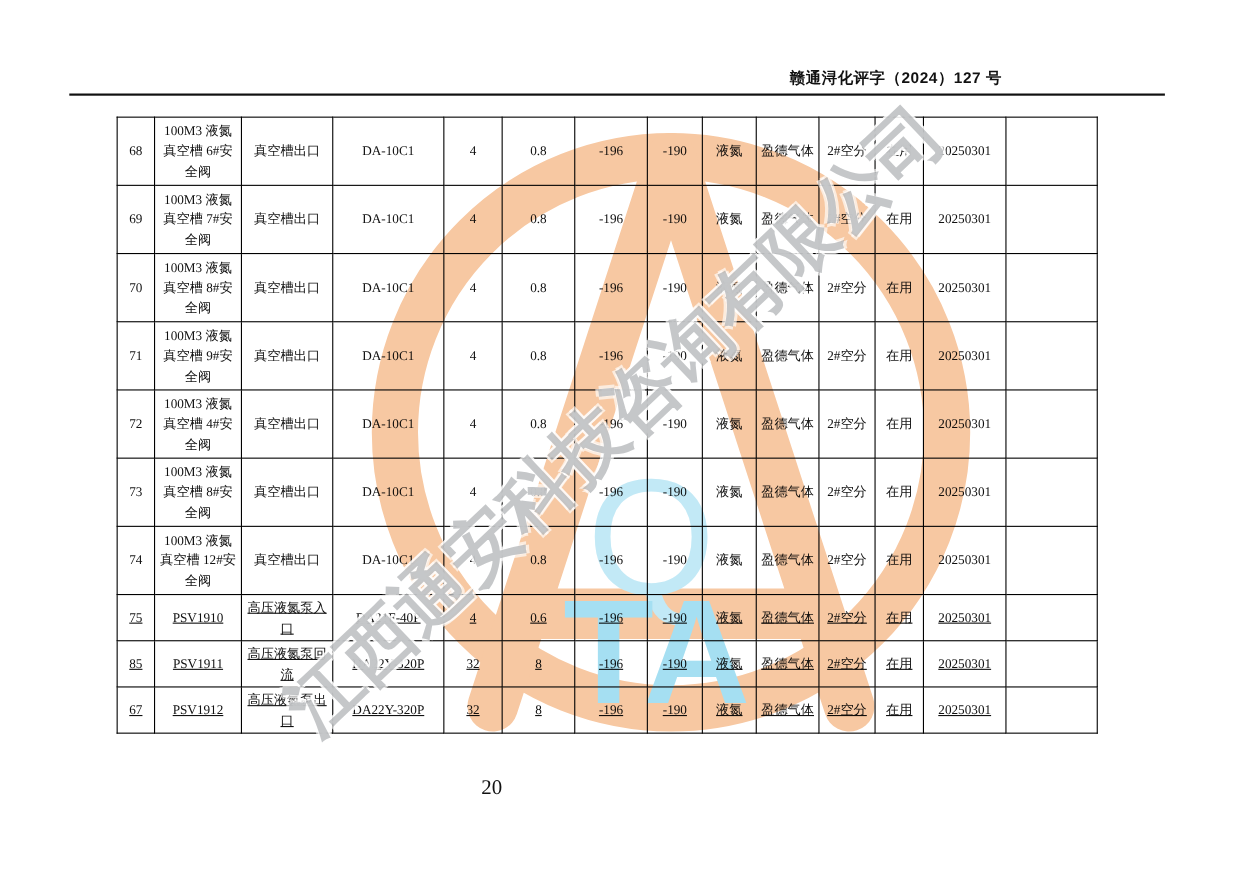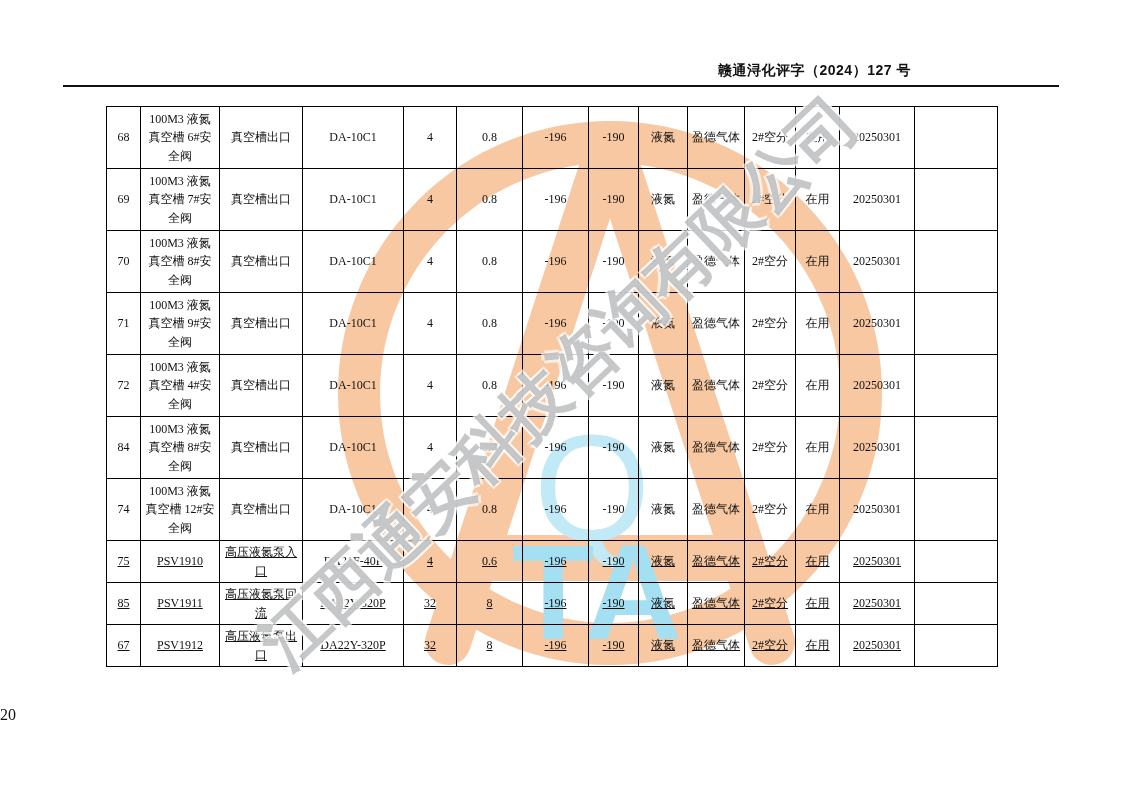--- a/index.html
+++ b/index.html
@@ -34,21 +34,21 @@
   .wm-logo{position:absolute;left:332px;top:112px;mix-blend-mode:multiply;}
   .wm-text{
     position:absolute;left:272px;top:610px;transform-origin:0 50%;
     transform:rotate(-43.5deg);white-space:nowrap;font-size:66px;font-weight:bold;
     color:rgba(140,144,148,0.50);letter-spacing:0px;
     text-shadow:2px 2px 0 rgba(255,255,255,0.65),-2px -2px 0 rgba(255,255,255,0.65),
                 2px -2px 0 rgba(255,255,255,0.65),-2px 2px 0 rgba(255,255,255,0.65);
     font-family:"Liberation Sans","DejaVu Sans",sans-serif;
   }
   
-  .footer{position:absolute;left:0;top:706px;width:894px;text-align:left;font-size:16px;}
+  .footer{position:absolute;left:0;top:706px;width:894px;text-align:center;font-size:19px;}
 </style>
 </head>
 <body>
 
 <div class="page">
 
   <div class="hdr-right">赣通浔化评字（2024）127 号</div>
   <div class="hdr-rule"></div>
 
   <table class="eq">
@@ -143,21 +143,21 @@
           <td>-196</td>
           <td>-190</td>
           <td>液氮</td>
           <td>盈德气体</td>
           <td>2#空分</td>
           <td>在用</td>
           <td>20250301</td>
           <td></td>
         </tr>
         <tr class="tall">
-          <td>84</td>
+          <td>73</td>
           <td>100M3 液氮真空槽 8#安全阀</td>
           <td>真空槽出口</td>
           <td>DA-10C1</td>
           <td>4</td>
           <td>0.8</td>
           <td>-196</td>
           <td>-190</td>
           <td>液氮</td>
           <td>盈德气体</td>
           <td>2#空分</td>

